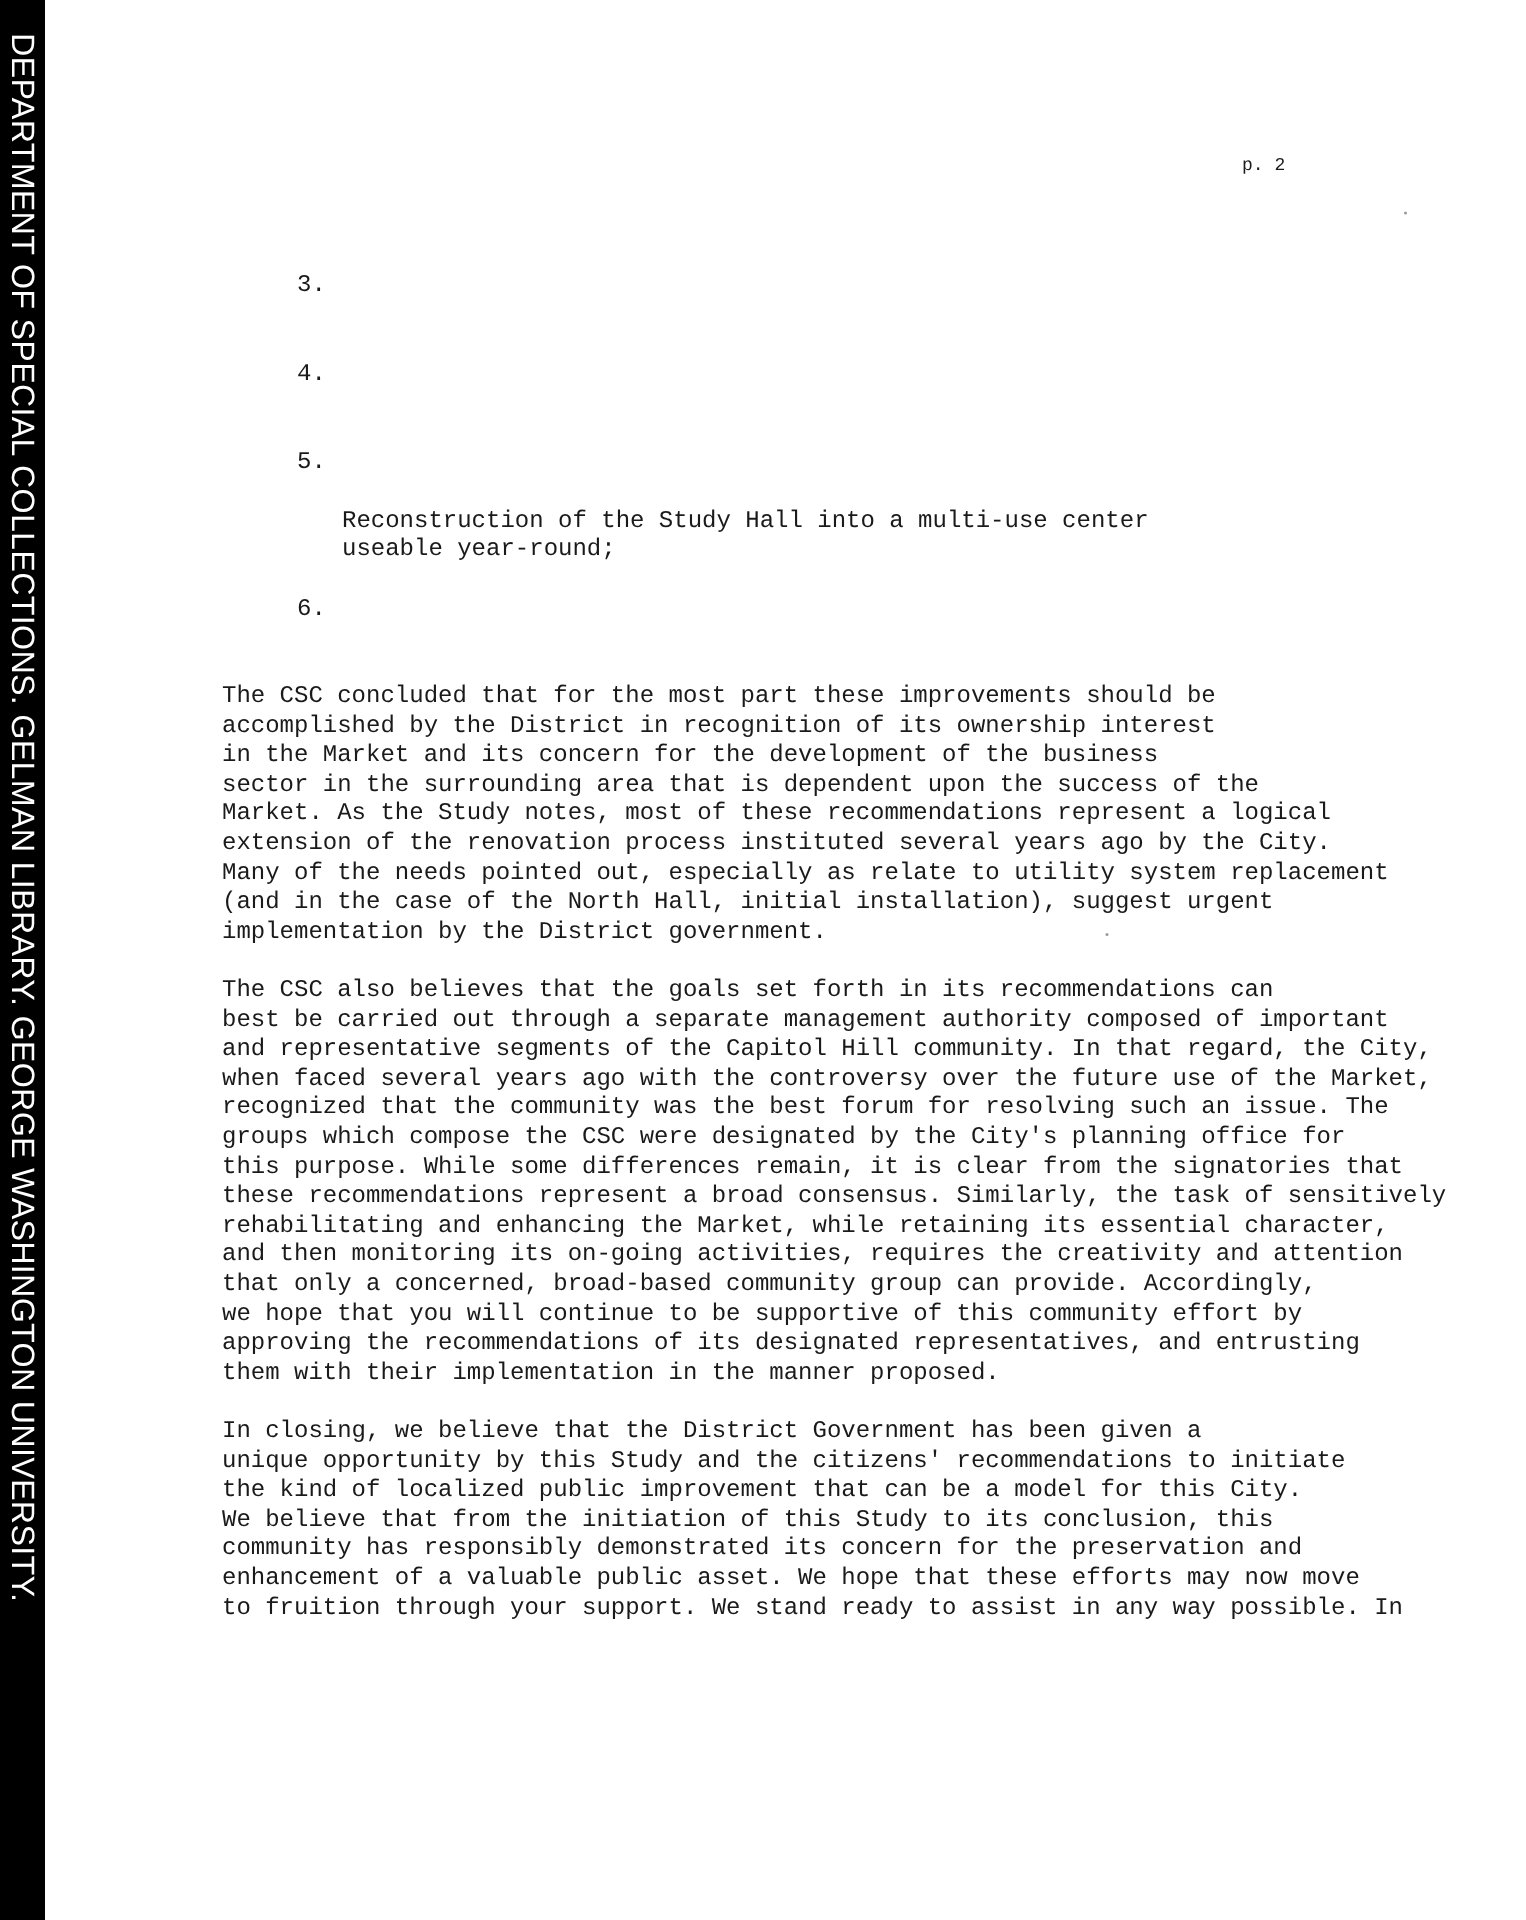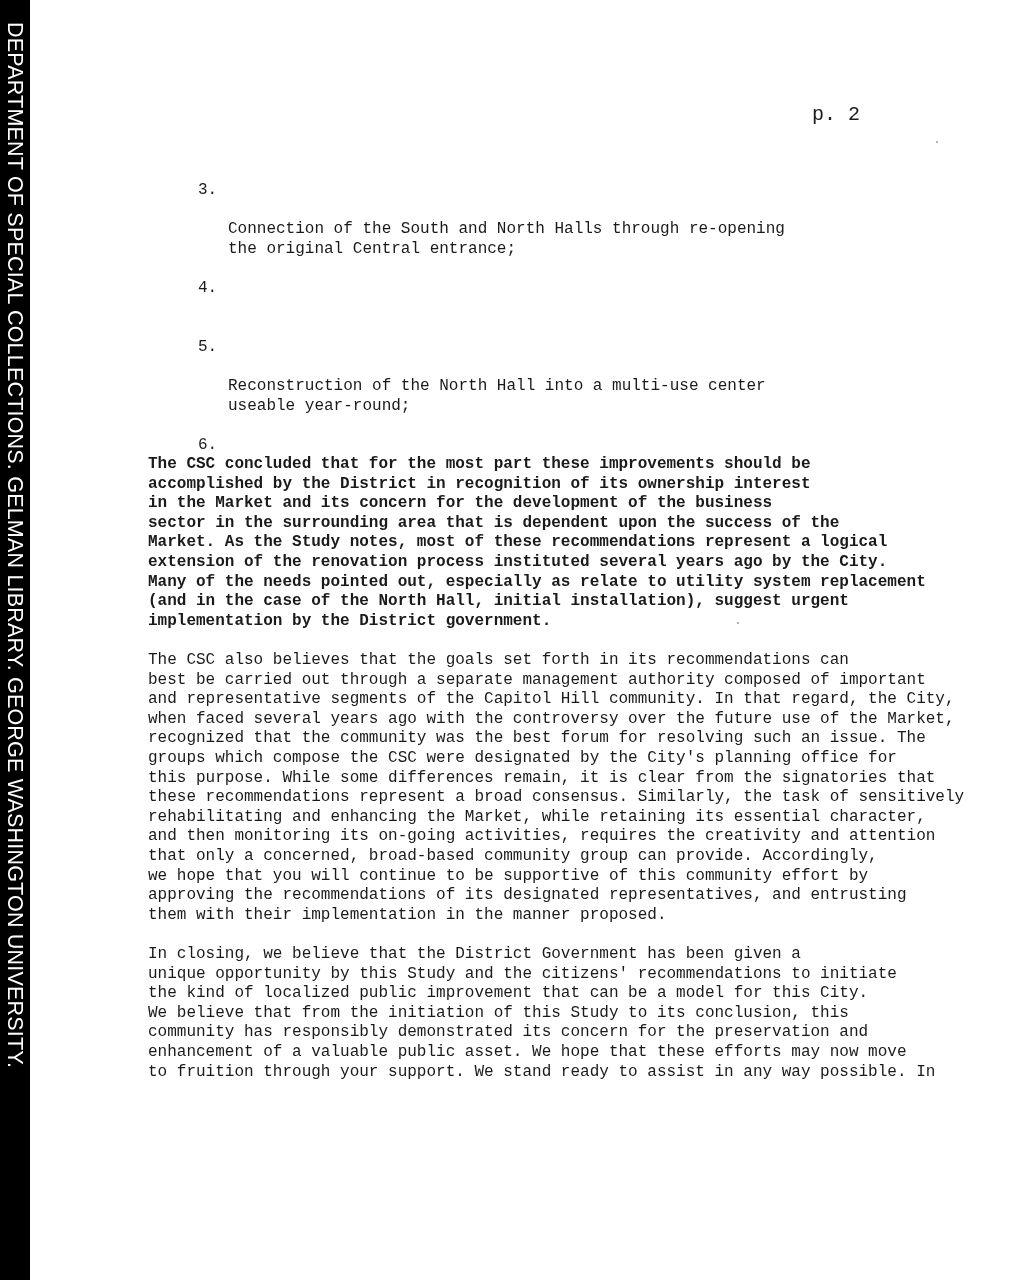--- a/index.html
+++ b/index.html
@@ -39,23 +39,23 @@
       top: 0;
       width: 987px;
       height: 1280px;
       background: #ffffff;
       color: #1a1a1a;
       font-family: "Liberation Mono", "DejaVu Sans Mono", monospace;
       font-size: 16px;
     }
     .page-number {
       position: absolute;
-      left: 782px;
+      left: 798px;
       top: 103px;
-      font-size: 20px;
+      font-size: 12px;
       white-space: pre;
     }
     .scan-dot {
       position: absolute;
       width: 2px;
       height: 2px;
       background: #9a9a9a;
       border-radius: 1px;
     }
     .list {
@@ -80,48 +80,46 @@
       top: 0;
     }
     .para {
       position: absolute;
       left: 118px;
       width: 850px;
       margin: 0;
       line-height: 19.6px;
       white-space: pre-line;
     }
-    .para-1 { top: 455px; font-weight: bold; }
+    .para-1 { top: 455px; }
     .para-2 { top: 651px; }
     .para-3 { top: 945px; }
   </style>
 </head>
 <body>
 
 <div class="side-banner">
   <div class="side-banner-text">DEPARTMENT OF SPECIAL COLLECTIONS. GELMAN LIBRARY. GEORGE WASHINGTON UNIVERSITY.</div>
 </div>
 
 <div class="page">
   <div class="page-number">p. 2</div>
   <div class="scan-dot" style="left:906px; top:141px;"></div>
   <div class="scan-dot" style="left:707px; top:622px;"></div>
 
   <ul class="list">
     <li class="list-item">
       <span class="list-num">3.</span>
-      <span>Connection of the South and North Halls through re-opening
-the original Central entrance;</span>
     </li>
     <li class="list-item">
       <span class="list-num">4.</span>
     </li>
     <li class="list-item">
       <span class="list-num">5.</span>
-      <span>Reconstruction of the North Hall into a multi-use center
+      <span>Reconstruction of the Study Hall into a multi-use center
 useable year-round;</span>
     </li>
     <li class="list-item">
       <span class="list-num">6.</span>
     </li>
   </ul>
 
   <p class="para para-1">      The CSC concluded that for the most part these improvements should be
 accomplished by the District in recognition of its ownership interest
 in the Market and its concern for the development of the business

